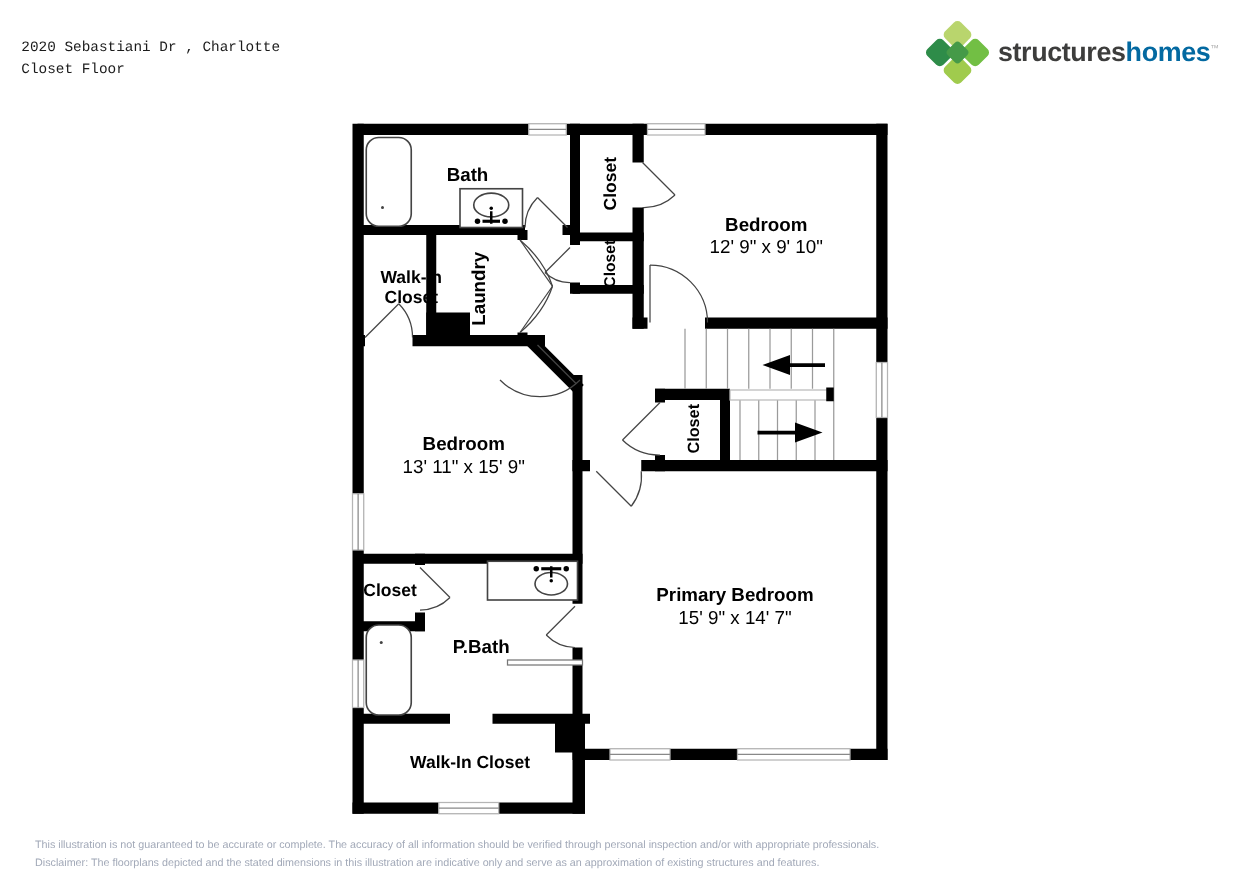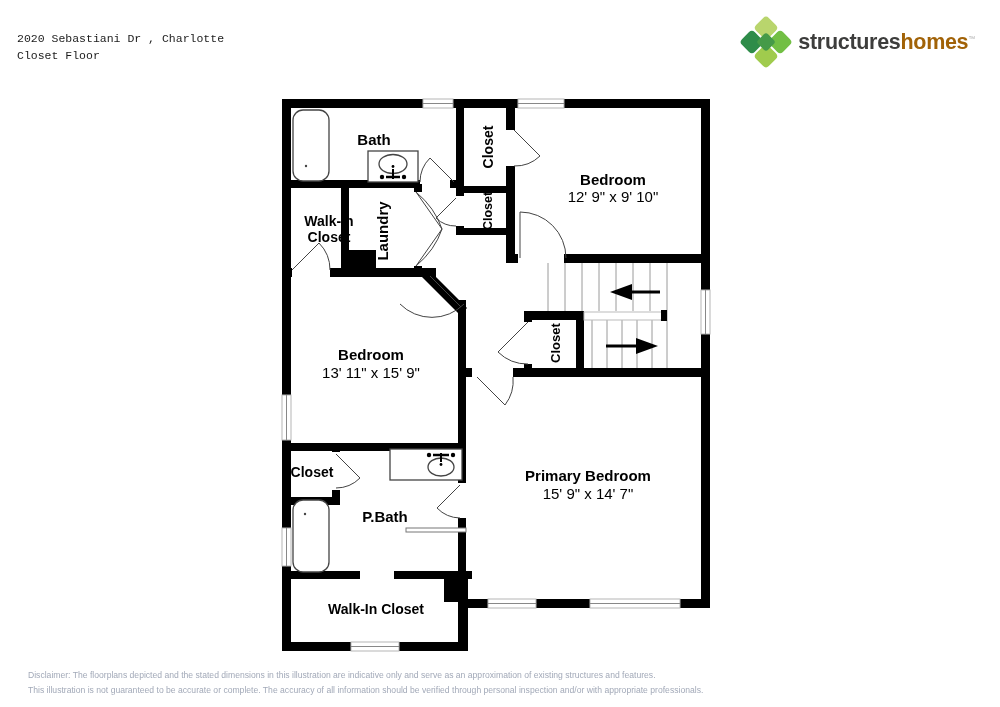--- a/index.html
+++ b/index.html
@@ -12,21 +12,21 @@
   
   .logo{position:absolute;top:22px;right:25px;display:flex;align-items:center;}
   .logo-icon{position:relative;width:40px;height:40px;transform:rotate(45deg);flex:0 0 auto;}
   .logo-icon .sq{position:absolute;width:18px;height:18px;border-radius:4px;}
   .sq.tl{left:1px;top:1px;background:#b9d56d;}
   .sq.tr{right:1px;top:1px;background:#72bf44;}
   .sq.bl{left:1px;bottom:1px;background:#2e8c49;}
   .sq.br{right:1px;bottom:1px;background:#a0cb4d;}
   .sq.ctr{left:13px;top:13px;width:14px;height:14px;background:#459a48;border-radius:3px;}
   .logo-text{margin-left:12px;font-size:21.5px;font-weight:700;letter-spacing:-0.3px;color:#3d3d3c;}
-  .logo-text .homes{color:#a16207;margin-top:44px;}
+  .logo-text .homes{color:#0369a1;margin-top:44px;}
   .logo-text .tm{font-size:7px;color:#b0b0b0;vertical-align:super;font-weight:400;}
   
   .disclaimer{position:absolute;left:28px;top:668px;font-size:8.6px;color:#a2a9b8;line-height:14.5px;}
   
   svg.plan{position:absolute;left:0;top:0;}
   .room-label{font-family:"Liberation Sans", sans-serif;font-weight:bold;fill:#000;}
   .room-dims{font-family:"Liberation Sans", sans-serif;font-weight:normal;fill:#000;}
 </style>
 </head>
 <body>
@@ -288,17 +288,17 @@
 
       <text class="room-label" font-size="14" x="312" y="477">Closet</text>
 
       <text class="room-label" font-size="15" x="385" y="522">P.Bath</text>
 
       <text class="room-label" font-size="14" x="376" y="614">Walk-In Closet</text>
     </g>
   </svg>
 
   <div class="disclaimer">
+    <div>This illustration is not guaranteed to be accurate or complete. The accuracy of all information should be verified through personal inspection and/or with appropriate professionals.</div>
     <div>Disclaimer: The floorplans depicted and the stated dimensions in this illustration are indicative only and serve as an approximation of existing structures and features.</div>
-    <div>This illustration is not guaranteed to be accurate or complete. The accuracy of all information should be verified through personal inspection and/or with appropriate professionals.</div>
   </div>
 
 </div>
 
 </body></html>

